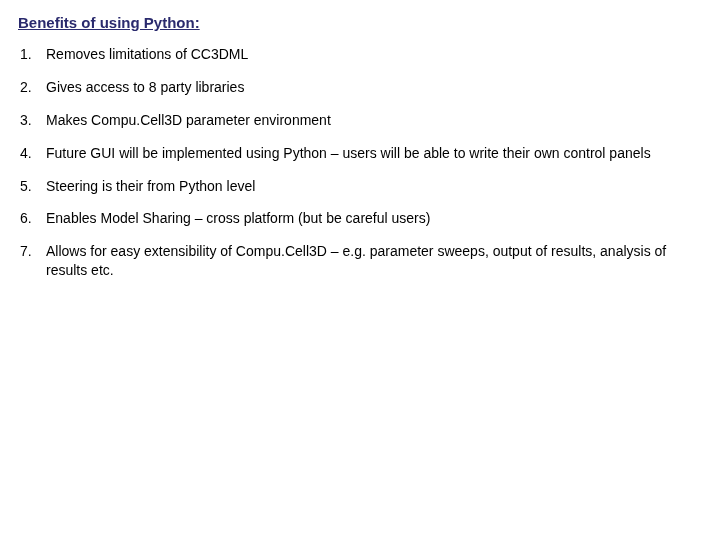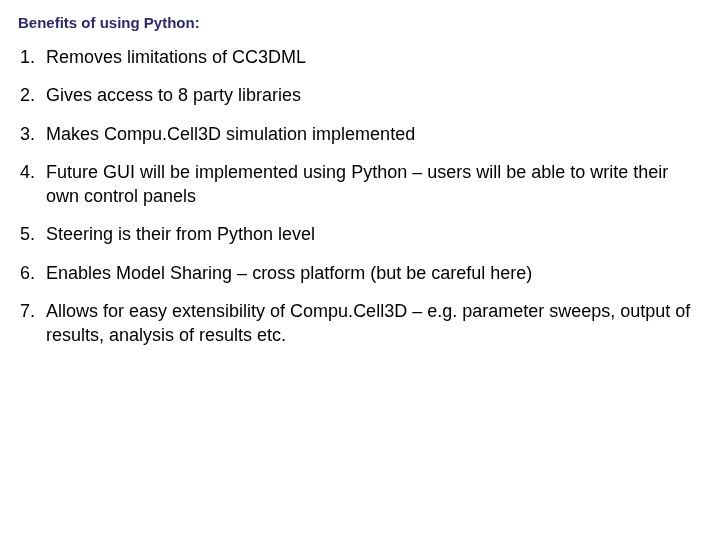--- a/index.html
+++ b/index.html
@@ -11,30 +11,31 @@
       width: 720px;
       height: 540px;
       background: #ffffff;
       font-family: Arial, Helvetica, sans-serif;
       padding: 14px 18px;
     }
     .title {
       font-size: 15px;
       font-weight: bold;
       color: #2a2a6d;
+      text-decoration: underline;
       margin-bottom: 14px;
     }
     ol {
       list-style: none;
       counter-reset: item;
       padding-left: 0;
     }
     ol li {
       counter-increment: item;
-      font-size: 18px;
+      font-size: 14px;
       color: #000;
       line-height: 1.35;
       margin-bottom: 14px;
       padding-left: 28px;
       position: relative;
     }
     ol li::before {
       content: counter(item) ".";
       position: absolute;
       left: 2px;
@@ -44,18 +45,18 @@
     }
   </style>
 </head>
 <body>
 
 <h1 class="title">Benefits of using Python:</h1>
 
 <ol>
   <li>Removes limitations of CC3DML</li>
   <li>Gives access to 8 party libraries</li>
-  <li>Makes Compu.Cell3D simulation implemented</li>
+  <li>Makes Compu.Cell3D parameter environment</li>
   <li>Future GUI will be implemented using Python – users will be able to write their own control panels</li>
   <li>Steering is their from Python level</li>
-  <li>Enables Model Sharing – cross platform (but be careful here)</li>
+  <li>Enables Model Sharing – cross platform (but be careful users)</li>
   <li><span>Allows for easy extensibility of Compu.Cell3D – </span><span class="italic">e.g.</span><span> parameter sweeps, output of results, analysis of results etc.</span></li>
 </ol>
 
 </body></html>

